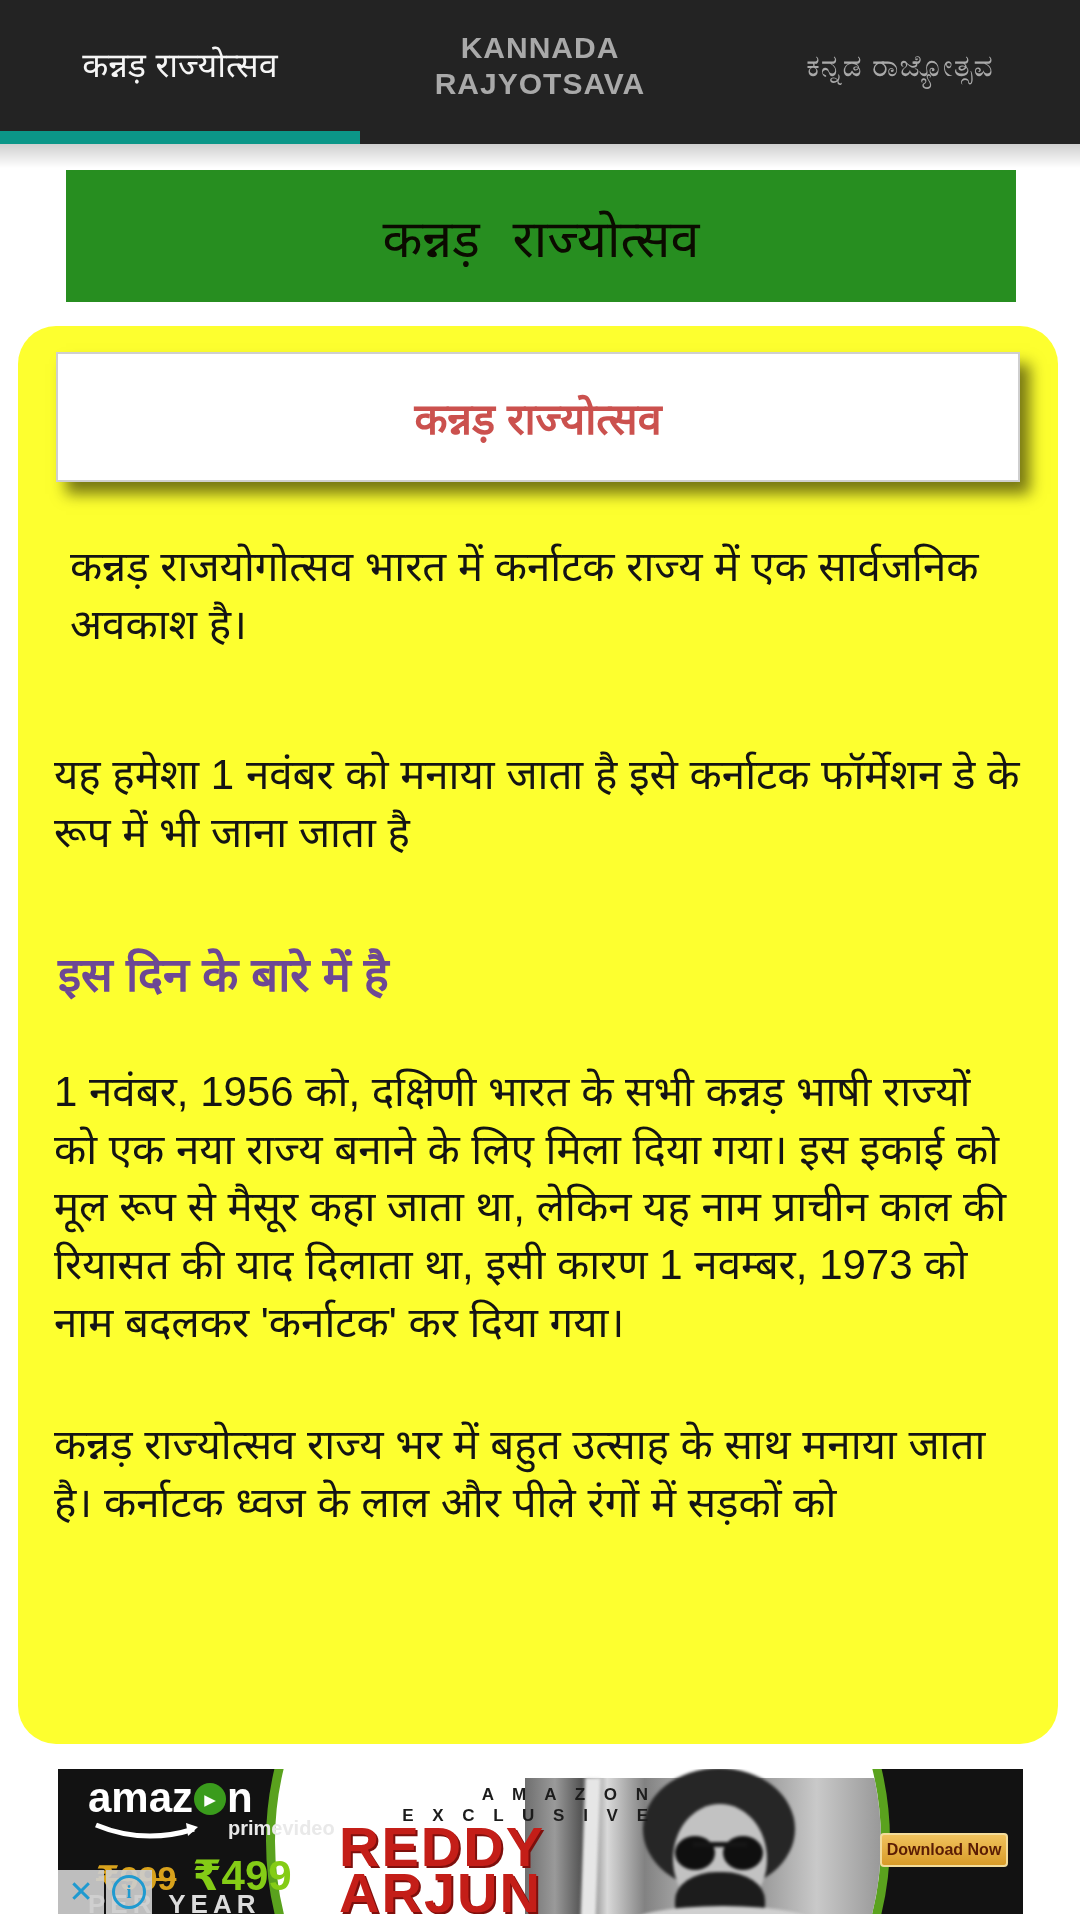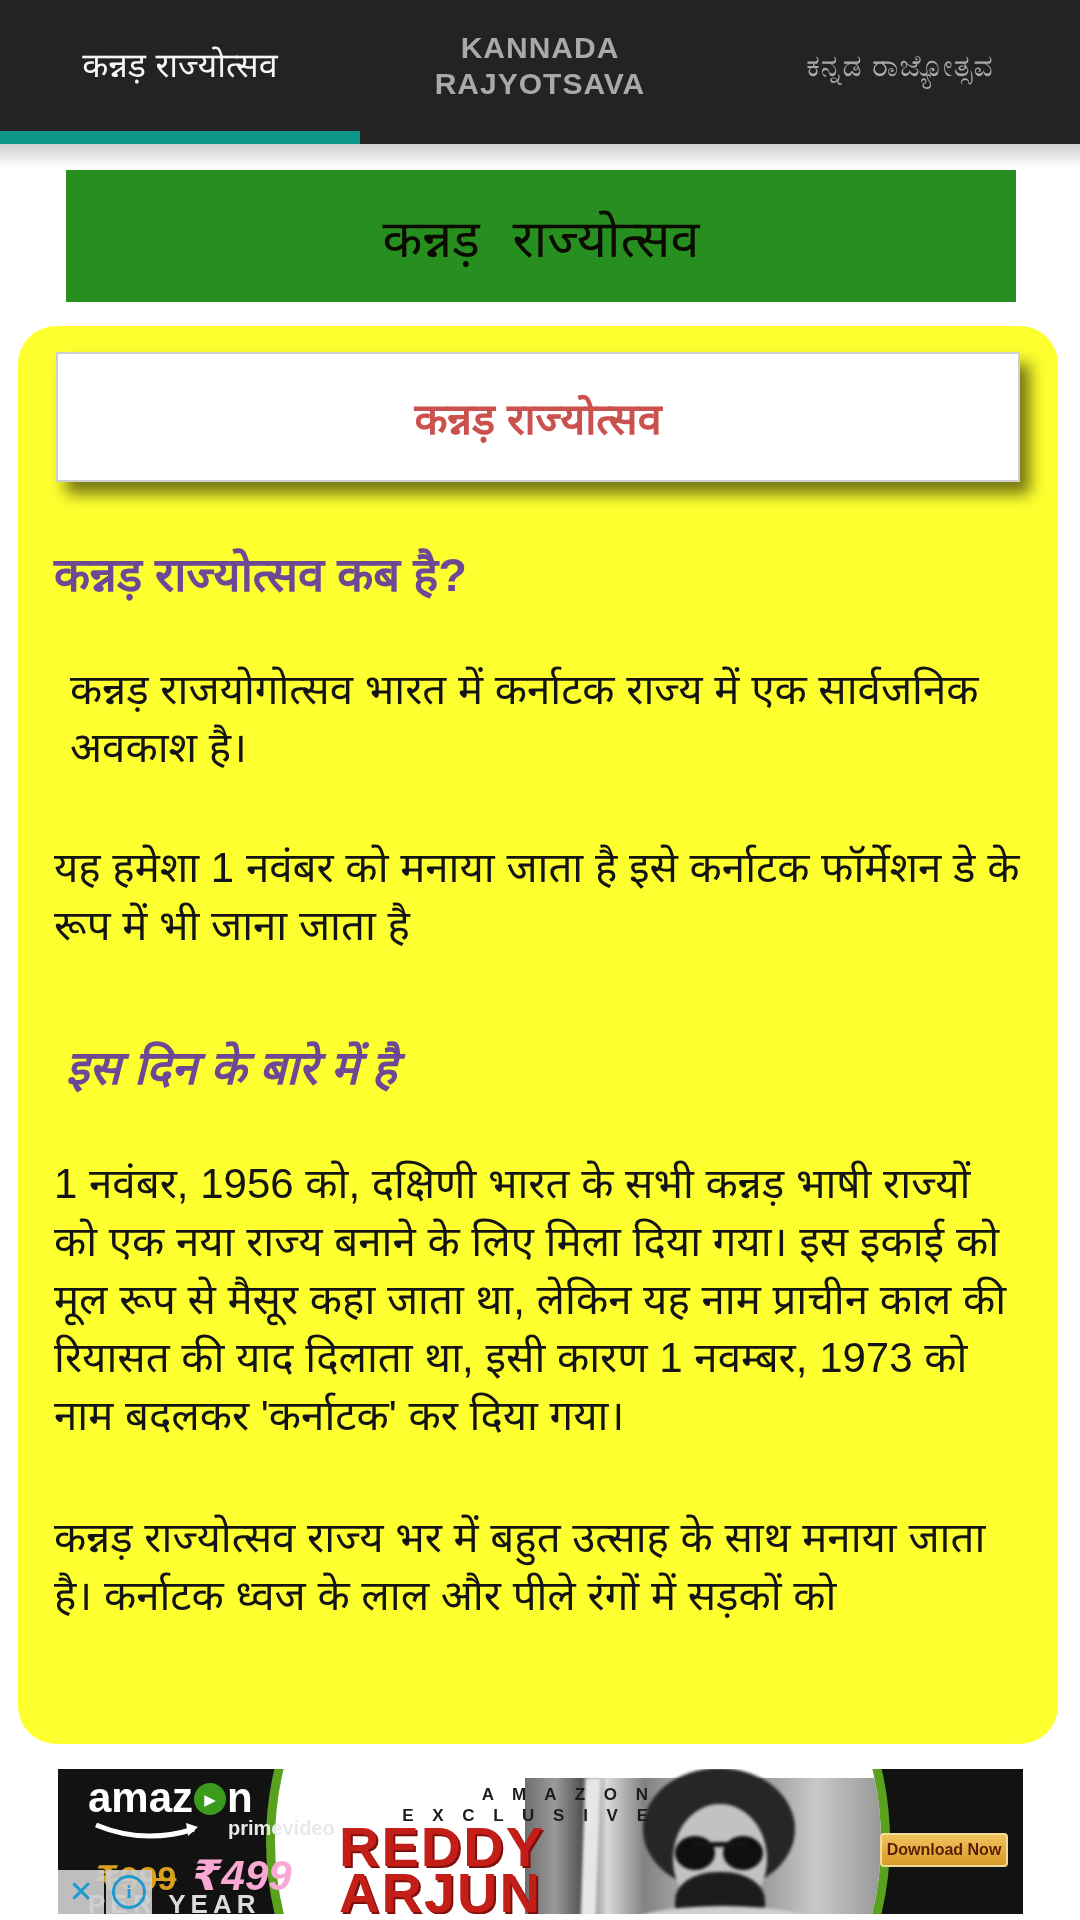--- a/index.html
+++ b/index.html
@@ -45,22 +45,22 @@
     margin:26px 2px 0 2px;height:126px;
     background:#ffffff;border:2px solid #cfcfcf;
     box-shadow:10px 12px 14px rgba(30,30,0,0.6);
     display:flex;align-items:center;justify-content:center;
   }
   .card-titlebox .txt{color:#cb514e;font-size:43px;font-weight:700;}
   .sec-h{color:#6d4894;font-size:47px;font-weight:700;line-height:1.25;}
   .sec-p{color:#141414;font-size:42px;font-weight:400;line-height:1.38;}
   .s0{margin:64px 0 0;}
   .s1{margin:56px 16px 0;}
-  .s2{margin:62px 0 0;}
-  .s3{margin:84px 12px 0;font-style:italic;}
+  .s2{margin:92px 0 0;}
+  .s3{margin:84px 4px 0;}
   .s4{margin:58px 0 0;}
   .s5{margin:64px 0 0;}
   
   .ad{
     position:absolute;left:58px;top:1769px;width:965px;height:145px;
     background:#121212;overflow:hidden;cursor:pointer;
   }
   .ad-circle{
     position:absolute;left:208px;top:-240px;width:624px;height:624px;
     border-radius:50%;background:#ffffff;border:9px solid #5aa21e;
@@ -91,21 +91,21 @@
   .amazon-row{font-size:42px;font-weight:700;line-height:1;display:flex;align-items:center;}
   .play-o{
     display:inline-flex;width:32px;height:32px;border-radius:50%;background:#3a9b1c;
     align-items:center;justify-content:center;margin:2px 1px 0 1px;
     color:#fff;font-size:15px;
   }
   .smile{position:absolute;left:6px;top:44px;}
   .primevideo{position:absolute;left:140px;top:40px;font-size:20px;font-weight:700;color:#e9e9e9;}
   .ad-prices{position:absolute;left:38px;top:82px;display:flex;align-items:baseline;}
   .price-old{color:#d8a21c;font-size:34px;font-weight:700;text-decoration:line-through;margin-right:16px;}
-  .price-new{color:#f9a8d4;font-size:42px;font-weight:700;font-style:italic;}
+  .price-new{color:#84cc16;font-size:42px;font-weight:700;}
   .ad-period{position:absolute;left:30px;top:120px;color:#dcdcdc;font-size:26px;font-weight:700;letter-spacing:5px;}
   .ad-cta{
     position:absolute;left:822px;top:64px;width:128px;height:34px;
     background:linear-gradient(#f0c25d,#d89b28);
     border:2px solid #f3dc9a;border-radius:4px;box-sizing:border-box;
     display:flex;align-items:center;justify-content:center;
     color:#5a1c04;font-size:16px;font-weight:700;cursor:pointer;
   }
   .ad-close,.ad-info{
     position:absolute;top:101px;width:46px;height:44px;
@@ -139,21 +139,20 @@
 <div class="tabbar-shadow"></div>
 
 <div class="banner">
   <span class="txt">कन्नड़ राज्योत्सव</span>
 </div>
 
 <div class="card">
   <div class="card-titlebox">
     <span class="txt">कन्नड़ राज्योत्सव</span>
   </div>
-  <div class="sec-h s0">कन्नड़ राज्योत्सव कब है?</div>
   <div class="sec-p s1">कन्नड़ राजयोगोत्सव भारत में कर्नाटक राज्य में एक सार्वजनिक अवकाश है।</div>
   <div class="sec-p s2">यह हमेशा 1 नवंबर को मनाया जाता है इसे कर्नाटक फॉर्मेशन डे के रूप में भी जाना जाता है</div>
   <div class="sec-h s3">इस दिन के बारे में है</div>
   <div class="sec-p s4">1 नवंबर, 1956 को, दक्षिणी भारत के सभी कन्नड़ भाषी राज्यों को एक नया राज्य बनाने के लिए मिला दिया गया। इस इकाई को मूल रूप से मैसूर कहा जाता था, लेकिन यह नाम प्राचीन काल की रियासत की याद दिलाता था, इसी कारण 1 नवम्बर, 1973 को नाम बदलकर 'कर्नाटक' कर दिया गया।</div>
   <div class="sec-p s5">कन्नड़ राज्योत्सव राज्य भर में बहुत उत्साह के साथ मनाया जाता है। कर्नाटक ध्वज के लाल और पीले रंगों में सड़कों को</div>
 </div>
 
 <div class="ad">
 
   <div class="ad-circle">

